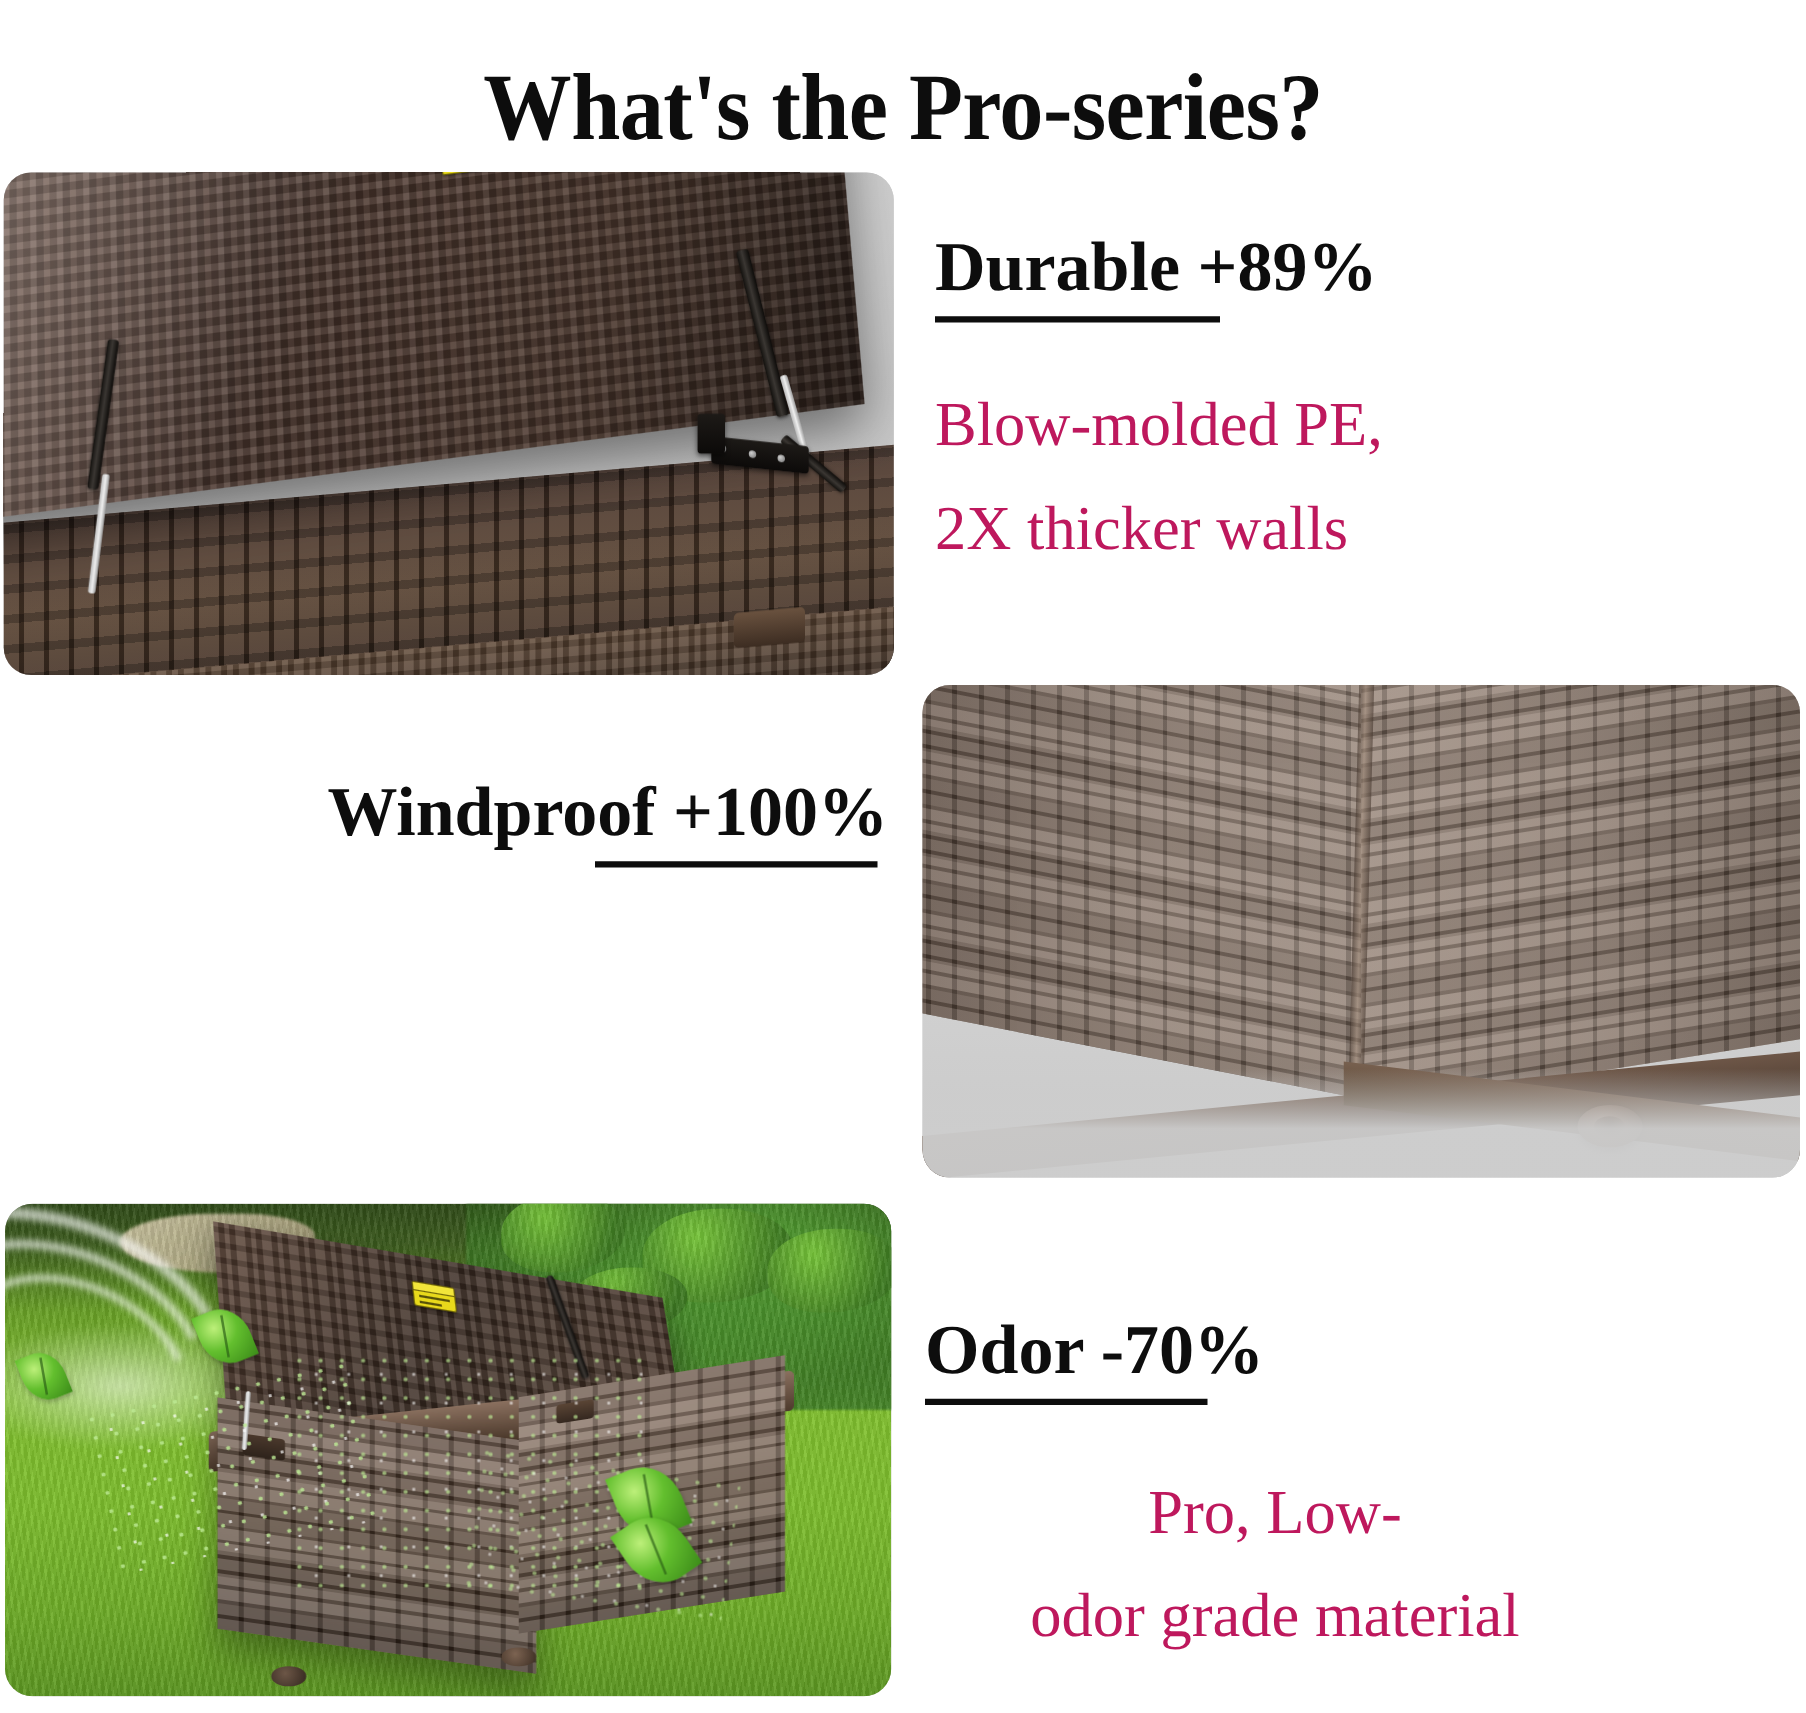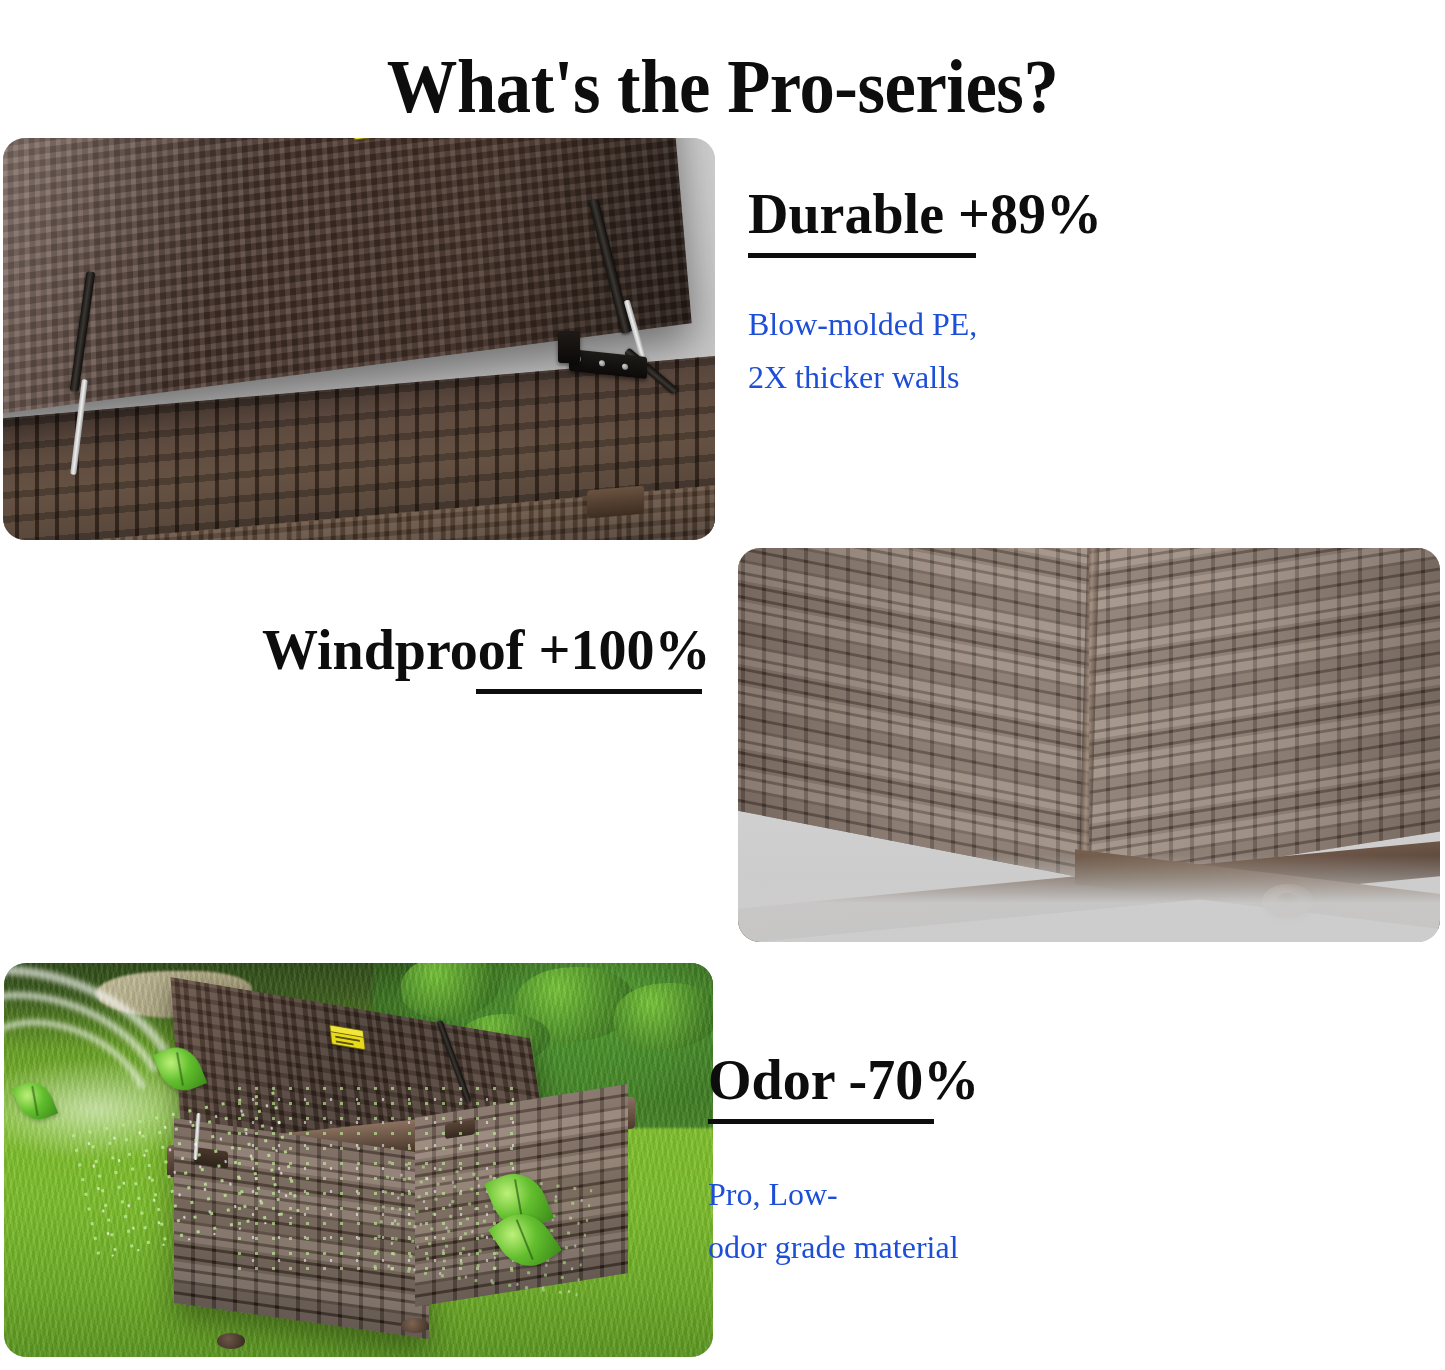--- a/index.html
+++ b/index.html
@@ -365,37 +365,37 @@
   }
   .rule {
     height: 5px;
     background: #0d0d0d;
     margin-top: 10px;
   }
   .feature p {
     margin: 0;
     font-family: "Liberation Serif", "DejaVu Serif", serif;
     font-weight: 400;
-    font-size: 32px;
+    font-size: 50px;
     line-height: 1.65;
-    color: #1d4ed8;
+    color: #be185d;
     white-space: pre-line;
   }
 
   #feat-durable   { left: 748px; top: 186px;  width: 560px; text-align: left; }
   #feat-durable .rule { width: 228px; }
   #feat-durable p { margin-top: 40px; }
 
   #feat-windproof { left: 262px; top: 622px;  width: 440px; text-align: center; }
   #feat-windproof .rule { width: 226px; margin-left: auto; }
   #feat-windproof p { margin-top: 46px; }
 
-  #feat-odor      { left: 708px; top: 1052px; width: 560px; text-align: left; }
+  #feat-odor      { left: 740px; top: 1052px; width: 560px; text-align: left; }
   #feat-odor .rule { width: 226px; }
-  #feat-odor p { margin-top: 44px; }
+  #feat-odor p { margin-top: 44px; text-align: center; }
 </style>
 </head>
 <body>
 
 <h1 class="page-title">What's the Pro-series?</h1>
 
 <div class="panel" id="panel-lid">
   <div class="panel-inner">
     <div class="studio-bg"></div>
 

